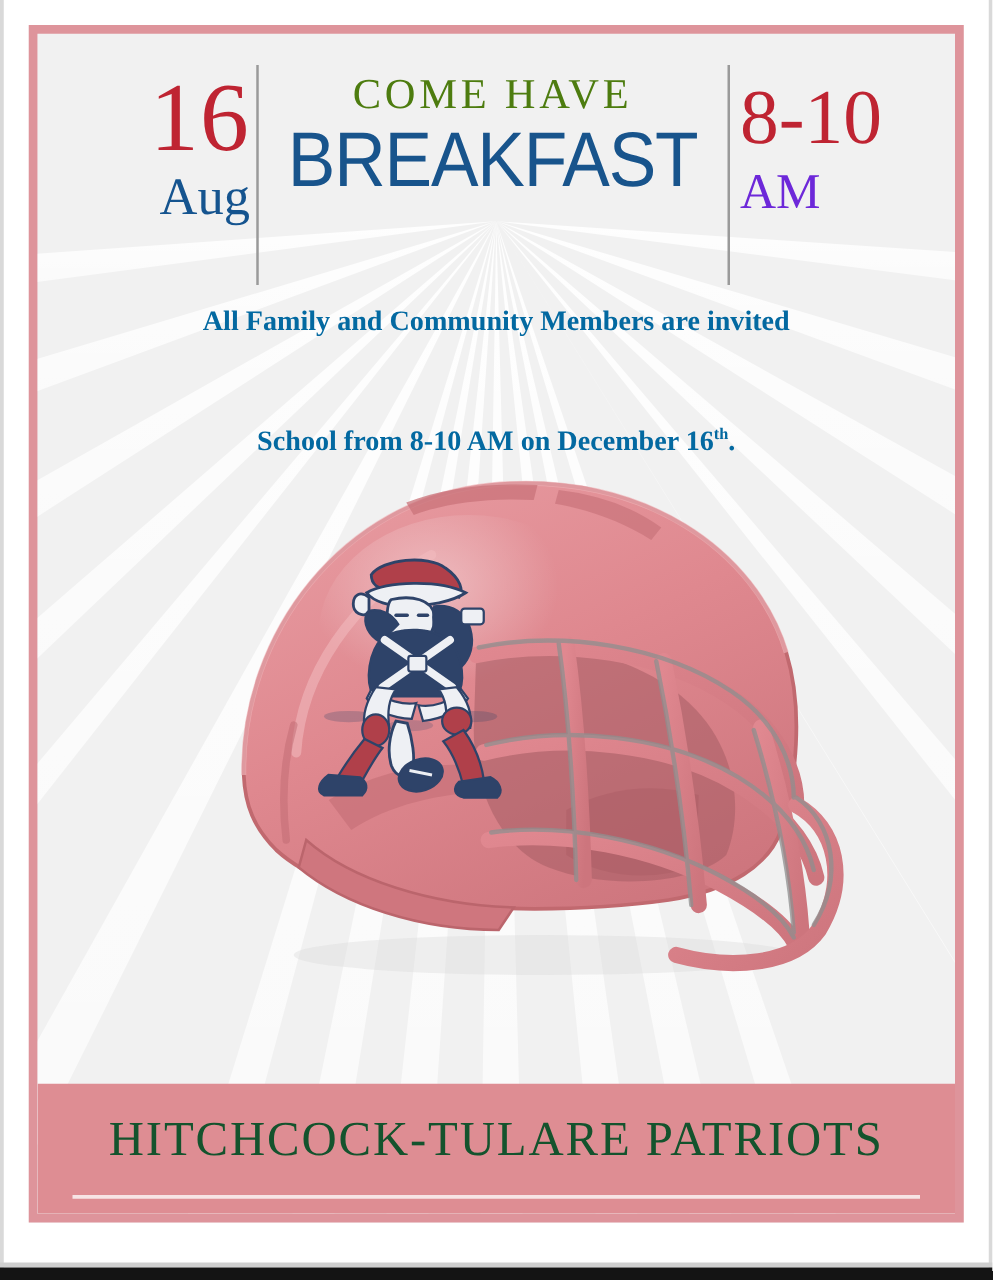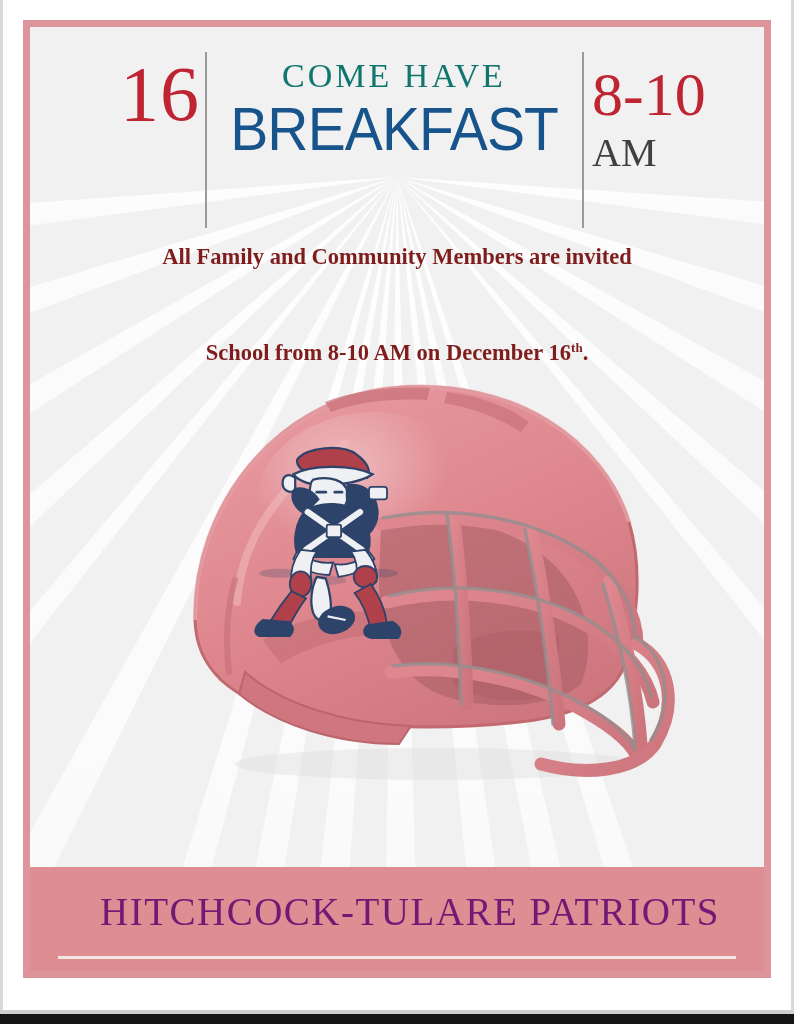--- a/index.html
+++ b/index.html
@@ -113,21 +113,21 @@
     position: absolute;
     left: 186px;
     top: 30px;
     width: 356px;
     text-align: center;
   }
   #headline-kicker {
     font-family: "Liberation Serif", serif;
     font-size: 34px;
     letter-spacing: 3px;
-    color: #0f766e;
+    color: #4d7c0f;
     line-height: 1.1;
   }
   #headline-main {
     font-family: "Liberation Sans", sans-serif;
     font-size: 62px;
     font-weight: 400;
     color: #18548c;
     letter-spacing: -1px;
     line-height: 1.05;
     transform: scaleX(0.92);
@@ -146,36 +146,36 @@
   #time-range {
     font-family: "Liberation Serif", serif;
     font-size: 62px;
     line-height: 1.0;
     color: #bf2432;
   }
   #time-meridiem {
     font-family: "Liberation Serif", serif;
     font-size: 40px;
     line-height: 1.1;
-    color: #404040;
+    color: #6d28d9;
     margin-top: 6px;
   }
 
   
   #body-copy {
     position: absolute;
     left: 48px;
     top: 214px;
     width: 638px;
     text-align: center;
     font-family: "Liberation Serif", serif;
     font-weight: bold;
     font-size: 22.5px;
     line-height: 1.42;
-    color: #7f1d1d;
+    color: #0369a1;
   }
   #body-copy sup {
     font-size: 0.58em;
     vertical-align: super;
   }
 
   
   #helmet-art {
     position: absolute;
     left: 155px;
@@ -189,28 +189,28 @@
   #bottom-banner {
     position: absolute;
     left: 0;
     bottom: 0;
     width: 734px;
     height: 104px;
     background: #de8d93;
   }
   #banner-title {
     position: absolute;
-    left: 13px;
+    left: 0;
     top: 22px;
     width: 734px;
     text-align: center;
     font-family: "Liberation Serif", serif;
     font-size: 39px;
     letter-spacing: 1.5px;
-    color: #701a75;
+    color: #14532d;
   }
   #banner-rule {
     position: absolute;
     left: 28px;
     bottom: 12px;
     width: 678px;
     height: 3px;
     background: #f7e4e5;
   }
 </style>
@@ -257,20 +257,21 @@
       </svg>
     </div>
 
     <div id="header-band">
 
       <div class="divider-line" id="divider-left"></div>
       <div class="divider-line" id="divider-right"></div>
 
       <div id="date-block">
         <div id="date-day">16</div>
+        <div id="date-month">Aug</div>
       </div>
 
       <div id="headline-block">
         <div id="headline-kicker">COME HAVE</div>
         <div id="headline-main">BREAKFAST</div>
       </div>
 
       <div id="time-block">
         <div id="time-range">8-10</div>
         <div id="time-meridiem">AM</div>

